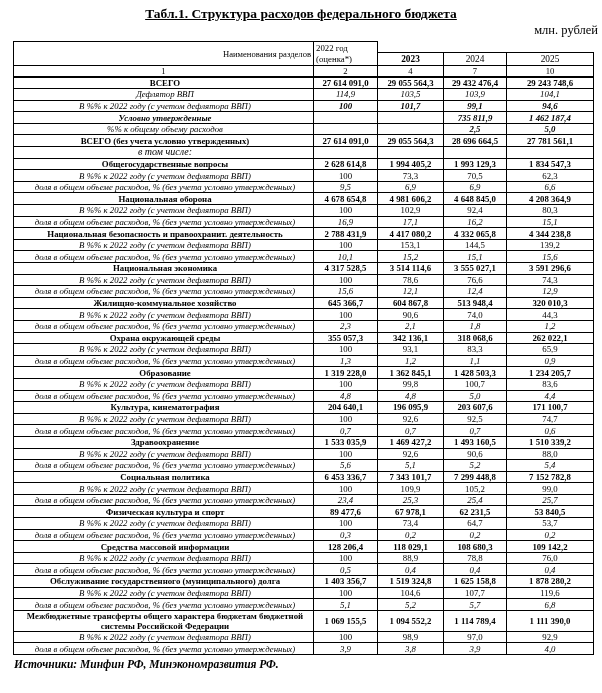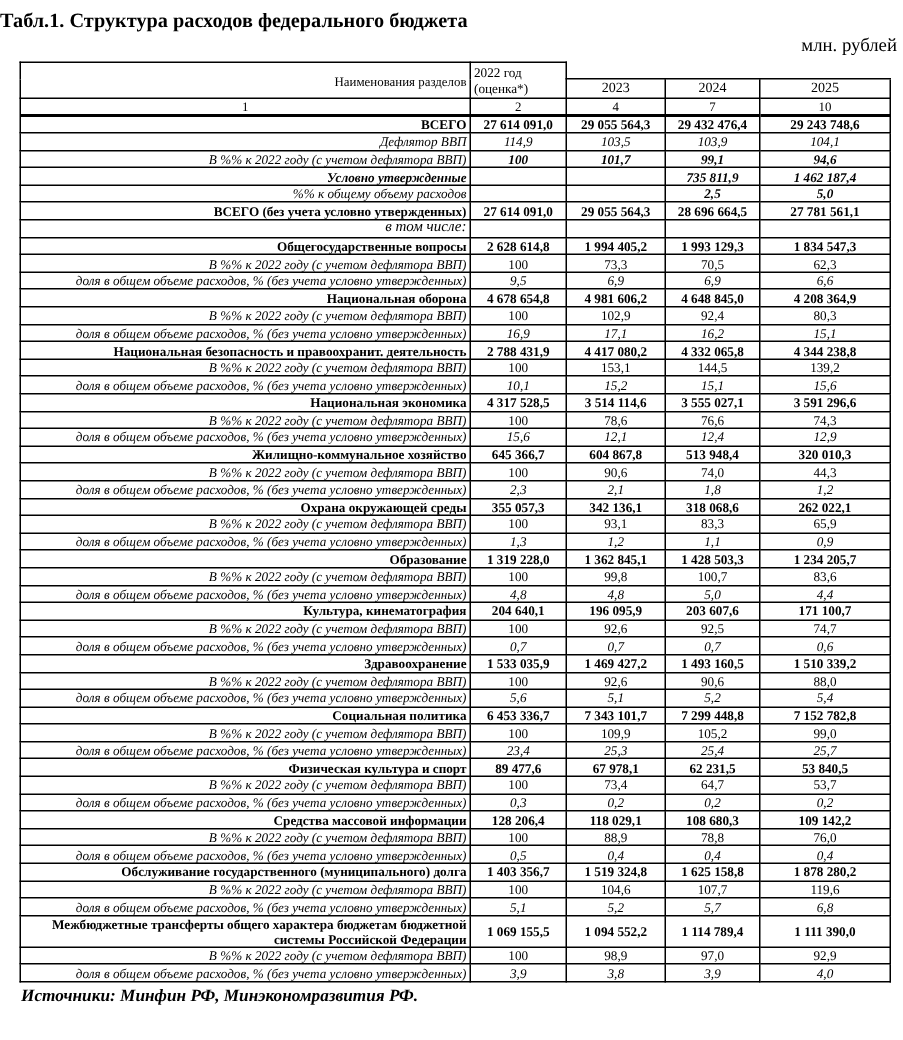--- a/index.html
+++ b/index.html
@@ -1,34 +1,34 @@
 <!DOCTYPE html>
 <html><head>
 <meta charset="utf-8">
 <style>
   html,body{margin:0;padding:0;background:#fff;}
   body{width:602px;height:693px;font-family:"Liberation Serif","DejaVu Serif",serif;color:#000;}
-  .title{padding-top:6px;text-align:left;font-weight:bold;font-size:13.5px;line-height:16px;}
+  .title{padding-top:6px;text-align:center;font-weight:bold;font-size:13.5px;line-height:16px;text-decoration:underline;}
   .units{text-align:right;padding-right:4px;font-size:12.5px;margin-top:1px;margin-bottom:3px;}
   table{border-collapse:collapse;table-layout:fixed;margin-left:13px;width:580px;}
   td{border:1px solid #000;font-size:8.8px;line-height:10px;vertical-align:middle;padding:0 2px;height:11.6px;box-sizing:border-box;}
   
   td:first-child{border-left-width:1.5px;}
   td:last-child{border-right-width:1.5px;margin-left:34px;}
   thead tr.h1 td.hname,thead tr.h1 td.h2022{border-top-width:1.5px;}
   tbody tr:last-child td{border-bottom-width:1.5px;}
   
   td.hname{text-align:right;font-size:8.6px;}
   td.h2022{font-size:8.8px;line-height:10.5px;}
   td.notch{border-top:none;border-right:none;height:11px;}
   tr.years td{text-align:center;font-size:9.4px;height:13px;}
-  tr.years td:first-child{border-left-width:1px;}
+  tr.years td:first-child{border-left-width:1px;font-weight:bold;}
   tr.nums td{text-align:center;font-size:8.6px;height:11.5px;border-bottom-width:2px;}
   
-  td.lbl{text-align:right;padding-left:5px;}
+  td.lbl{text-align:center;padding-left:5px;}
   td.val{text-align:center;white-space:nowrap;}
   tr.total td{font-weight:bold;}
   tr.ital td{font-style:italic;}
   tr.ital-bv td.lbl{font-style:italic;}
   tr.ital-bv td.val{font-style:italic;font-weight:bold;}
   tr.bold-ital td{font-style:italic;font-weight:bold;}
   tr.note td{font-style:italic;font-size:10px;}
   tr.sec td{font-weight:bold;border-top-width:1.5px;}
   tr.sub1 td.lbl{font-style:italic;}
   tr.sub2 td{font-style:italic;}

